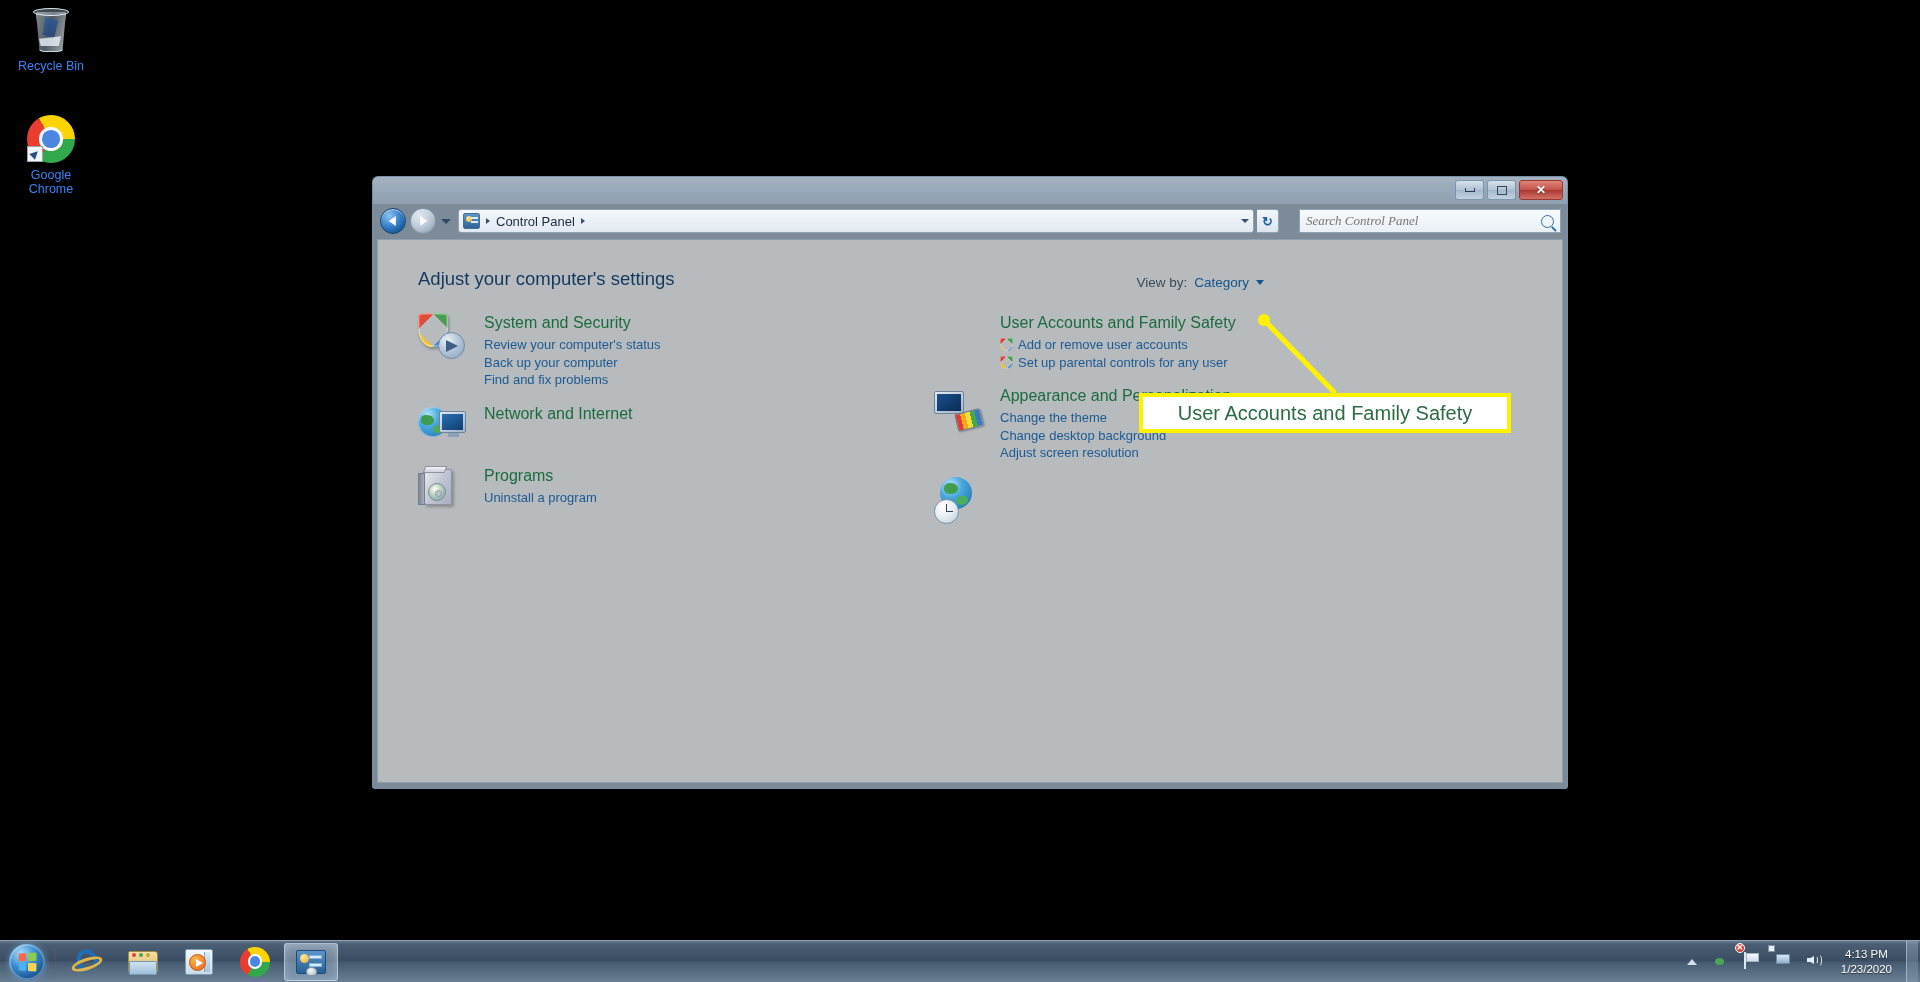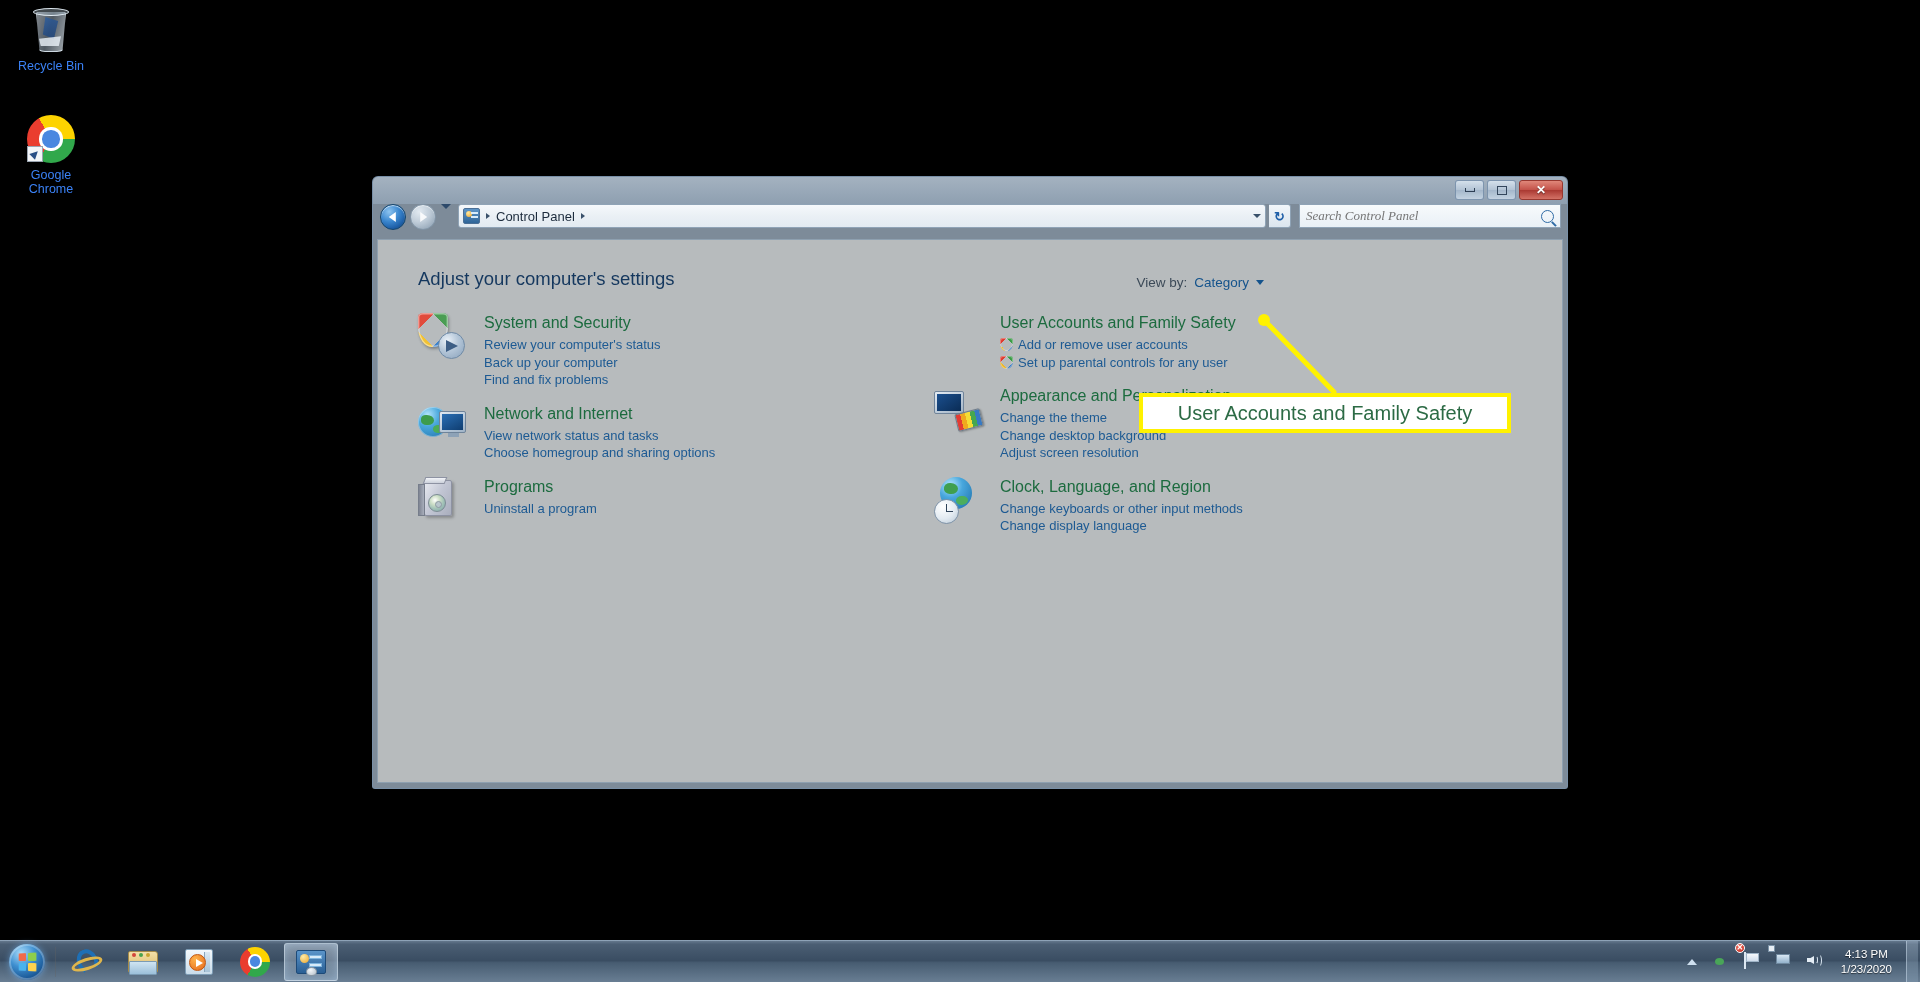--- a/index.html
+++ b/index.html
@@ -136,21 +136,21 @@
     border-color: #97372f;
     background: linear-gradient(to bottom, #e0877a 0%, #c4534a 48%, #ab3a33 52%, #d37266 100%);
     color: #ffffff;
     font-size: 12px; font-weight: bold;
     text-shadow: 0 1px 1px rgba(0,0,0,.5);
   }
 
   
   .addr-row {
     height: 34px;
-    display: flex; align-items: flex-start;
+    display: flex; align-items: center;
     padding: 0 6px 0 7px;
     gap: 4px;
   }
   .navbtn {
     width: 26px; height: 26px;
     border-radius: 50%;
     position: relative;
     flex: none;
   }
   .navbtn.back {
@@ -234,21 +234,21 @@
     color: #1f5fa8; font-size: 13px; font-weight: bold;
     margin-left: -1px;
   }
   .search-box {
     width: 262px; height: 24px; flex: none;
     background: linear-gradient(to bottom, #f7fafc, #e9f0f6);
     border: 1px solid #8fa3b6;
     border-radius: 0;
     display: flex; align-items: center;
     padding: 0 6px;
-    margin-left: 4px;
+    margin-left: 16px;
   }
   .search-box input {
     flex: 1;
     border: none; outline: none; background: transparent;
     font-family: "Liberation Serif", serif;
     font-style: italic;
     font-size: 13px;
     color: #4c5e72;
     min-width: 0;
   }
@@ -892,28 +892,20 @@
             </div>
           </div>
 
           <div class="category">
             <div class="cat-icon">
               <span class="ic-globe"></span>
                 <span class="ic-monitor"></span>
             </div>
             <div class="cat-body">
               <div class="cat-title">Network and Internet</div>
-              <div class="cat-links">
-                <span class="cat-link">
-                  <span>View network status and tasks</span>
-                </span>
-                <span class="cat-link">
-                  <span>Choose homegroup and sharing options</span>
-                </span>
-              </div>
             </div>
           </div>
 
 
           <div class="category">
             <div class="cat-icon">
               <span class="ic-box"></span>
                 <span class="ic-box-spine"></span>
               <span class="ic-box-flap"></span>
                 <span class="ic-box-cd"></span>
@@ -973,31 +965,20 @@
                 </span>
               </div>
             </div>
           </div>
 
           <div class="category">
             <div class="cat-icon">
               <span class="ic-clockglobe"></span>
                 <span class="ic-clockface"></span>
             </div>
-            <div class="cat-body">
-              <div class="cat-title">Clock, Language, and Region</div>
-              <div class="cat-links">
-                <span class="cat-link">
-                  <span>Change keyboards or other input methods</span>
-                </span>
-                <span class="cat-link">
-                  <span>Change display language</span>
-                </span>
-              </div>
-            </div>
           </div>
 
 
         </div>
       </div>
     </div>
   </div>
 </div>
 
 <svg id="callout-svg">

